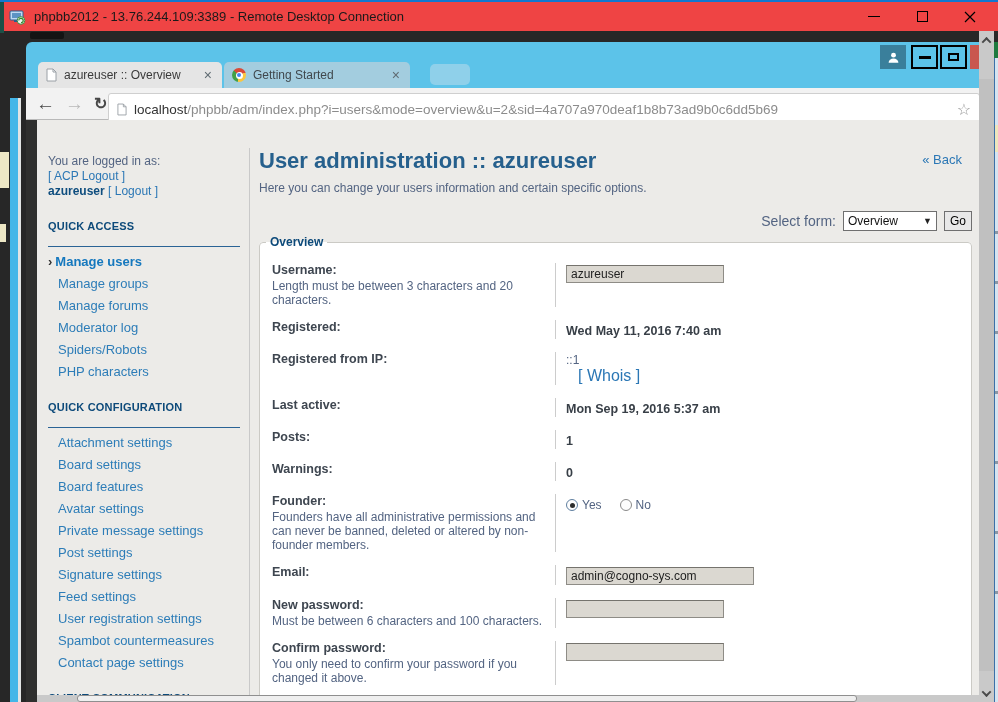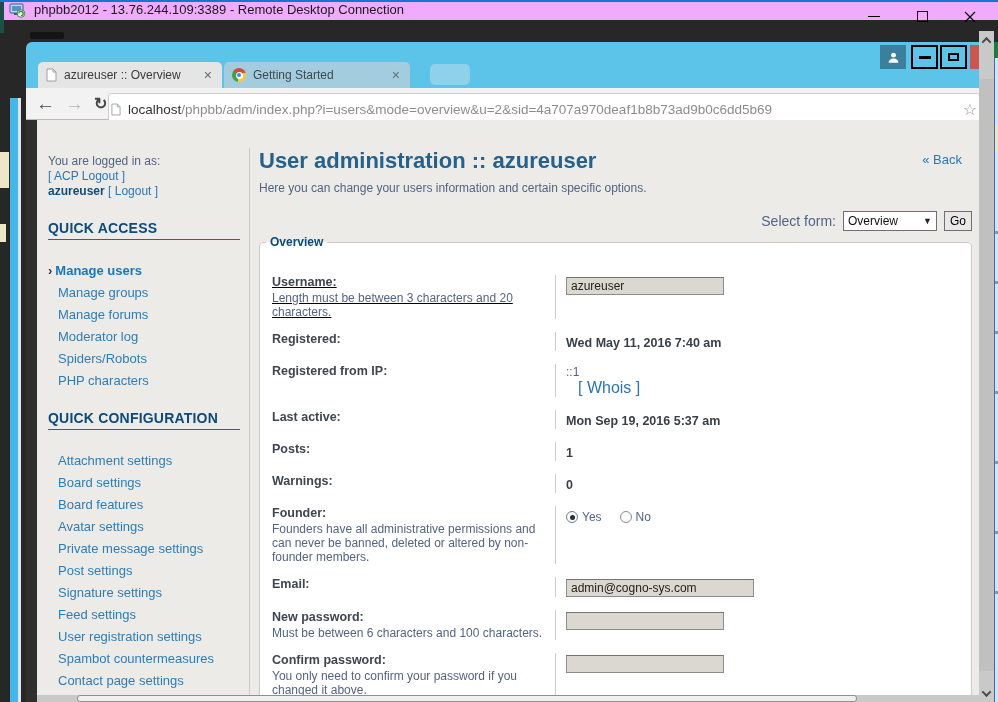--- a/index.html
+++ b/index.html
@@ -2,21 +2,21 @@
 <html><head>
 <meta charset="utf-8">
 <style>
   * { margin:0; padding:0; box-sizing:border-box; }
   html,body { background:#555; }
   body { font-family:"Liberation Sans", sans-serif; }
   .screen { position:relative; width:998px; height:702px; background:#272727; overflow:hidden; }
 
   
   .rdp-top-border { position:absolute; left:0; top:0; width:998px; height:2px; background:#1277D0; }
-  .rdp-titlebar { position:absolute; left:0; top:2px; width:998px; height:18px; background:#f0abfc; display:flex; }
+  .rdp-titlebar { position:absolute; left:0; top:2px; width:998px; height:29px; background:#ef4444; display:flex; align-items:center; }
   .rdp-teal-edge { position:absolute; left:0; top:2px; width:4px; height:31px; background:#1C5047; z-index:5; }
   .rdp-icon { margin-left:9px; width:17px; height:16px; flex:none; }
   .rdp-title { margin-left:8px; font-size:13px; color:#1A1A1A; white-space:nowrap; }
   .tb-btn { position:absolute; top:2px; height:29px; width:46px; display:flex; align-items:center; justify-content:center; }
   .tb-btn.min { left:851px; } .tb-btn.max { left:899px; } .tb-btn.close { left:945px; width:50px; }
   .glyph-min { width:12px; height:0; border-top:1px solid #000; }
   .glyph-max { width:11px; height:11px; border:1px solid #000; }
 
   
   .win-fragment { position:absolute; left:30px; top:32px; width:34px; height:7px; background:#141414; border-radius:2px; }
@@ -45,58 +45,58 @@
   .cwin-btn { position:absolute; top:3px; width:27px; height:24px; border:2px solid #000; display:flex; align-items:center; justify-content:center; }
   .cwin-btn.min2 { right:56px; } .cwin-btn.max2 { right:27px; }
   .glyph-min2 { width:12px; height:3px; background:#000; }
   .glyph-max2 { width:11px; height:8px; border:2.5px solid #000; }
   .cwin-close2 { position:absolute; right:0; top:3px; width:24px; height:24px; background:#C9574F; }
 
   .toolbar { position:relative; height:32px; background:#F2F2F2; border-bottom:1px solid #B9B9B9; display:flex; align-items:center; }
   .nav-ic { font-size:19px; line-height:19px; margin-left:10px; color:#474747; }
   .nav-ic.disabled { color:#B8B8B8; }
   .nav-ic.reload { font-size:16px; font-weight:bold; }
-  .omnibox { position:absolute; left:82px; right:14px; top:5px; height:33px; background:#FFF; border:1px solid #CFCFCF; border-radius:3px; display:flex; align-items:center; padding:0 2px; }
+  .omnibox { position:absolute; left:82px; right:14px; top:5px; height:33px; background:#FFF; border:1px solid #CFCFCF; border-radius:3px; display:flex; align-items:center; padding:0 8px; }
   .omnibox .url { margin-left:7px; font-size:13.5px; white-space:nowrap; overflow:hidden; flex:1; }
   .url-host { color:#333; }
   .url-path { color:#8C8C8C; }
   .star-ic { font-size:16px; color:#969696; flex:none; }
 
   
   .viewport { position:relative; height:582px; display:flex; background:#ECEBE8; }
   .dark-band { width:11px; background:#2F2F2E; flex:none; }
   .page { position:relative; flex:1; display:flex; }
   .sidebar-divider { position:absolute; left:212px; top:28px; bottom:0; width:1px; background:#C9C9C9; }
 
   .sidebar { width:213px; flex:none; padding:34px 0 0 11px; }
   .login-block { font-size:12px; color:#536482; line-height:15px; }
   .login-name { font-weight:bold; color:#0E4D7E; }
   .side-link { color:#2B77B5; text-decoration:none; }
-  .side-h3 { font-size:14px; font-weight:bold; color:#0D4A7A; letter-spacing:0.2px; border-bottom:1px solid #2A6395; padding-bottom:3px; margin:18px 10px 20px 0; }
+  .side-h3 { font-size:11px; font-weight:bold; color:#0D4A7A; letter-spacing:0.2px; border-bottom:1px solid #2A6395; padding-bottom:14px; margin:18px 10px 4px 0; }
   .side-h3.first { margin-top:21px; }
   .side-ul { list-style:none; }
   .side-ul li { padding:3px 0 4px 10px; font-size:13px; white-space:nowrap; }
   .side-ul li a { color:#2D7DB8; text-decoration:none; }
   .side-ul li.active { padding-left:0; font-weight:bold; }
   .side-ul li.active a { color:#1578BE; }
   .active-marker { color:#333; margin-right:3px; }
 
   .main { position:relative; flex:1; padding:28px 20px 0 9px; }
   .back-link { position:absolute; top:32px; right:32px; font-size:13px; color:#2B77B5; text-decoration:none; }
   .page-h1 { font-size:22px; font-weight:bold; color:#26608D; margin-bottom:7px; }
   .page-sub { font-size:12px; color:#536482; }
   .select-row { text-align:right; margin:16px 2px 4px 0; font-size:14px; color:#536482; display:flex; justify-content:flex-end; align-items:center; gap:7px; }
   .fake-select { display:inline-flex; width:94px; height:20px; border:1px solid #6F6F6F; background:#FFF; font-size:12px; color:#111; align-items:center; padding:0 4px; justify-content:space-between; }
   .sel-arrow { font-size:9px; color:#222; }
   .go-btn { height:20px; border:1px solid #6F6F6F; background:#E8E8E8; font-size:12px; color:#000; padding:1px 5px; font-family:inherit; }
 
   .panel { margin:2px 2px 0 0; border:1px solid #CBCAC5; border-radius:4px; background:#FFF; padding:6px 0 14px; }
   .panel legend { font-size:12px; font-weight:bold; color:#0D4A7A; margin-left:6px; padding:0 4px; }
   .row { display:flex; margin-top:13px; }
-  .row.first { margin-top:20px;text-decoration:underline; }
+  .row.first { margin-top:8px; }
   .row dt { width:295px; flex:none; padding-left:12px; padding-right:10px; }
   .row dd { flex:1; border-left:1px solid #CCC; padding:1px 0 0 10px; }
   .f-label { font-size:12.5px; font-weight:bold; color:#3E4650; }
   .f-desc { font-size:12px; color:#536482; line-height:14px; margin-top:2px; }
   .f-value { font-size:12.5px; font-weight:bold; color:#383F47; }
   .f-plain { font-size:12px; color:#536482; line-height:14px; }
   .f-link { font-size:16px; color:#2B77B5; text-decoration:none;padding-left:12px; }
   .txt-in { height:18px; font-size:12px; font-family:inherit; color:#222; background:#DBD8D1; border:1px solid #8E8C86; border-top-color:#75736D; padding:1px 4px; width:158px; }
   .txt-in.wide { width:188px; }
   .radio { display:inline-block; width:12px; height:12px; border-radius:50%; border:1px solid #8A8A8A; background:#FDFDFD; vertical-align:-2px; position:relative; }

